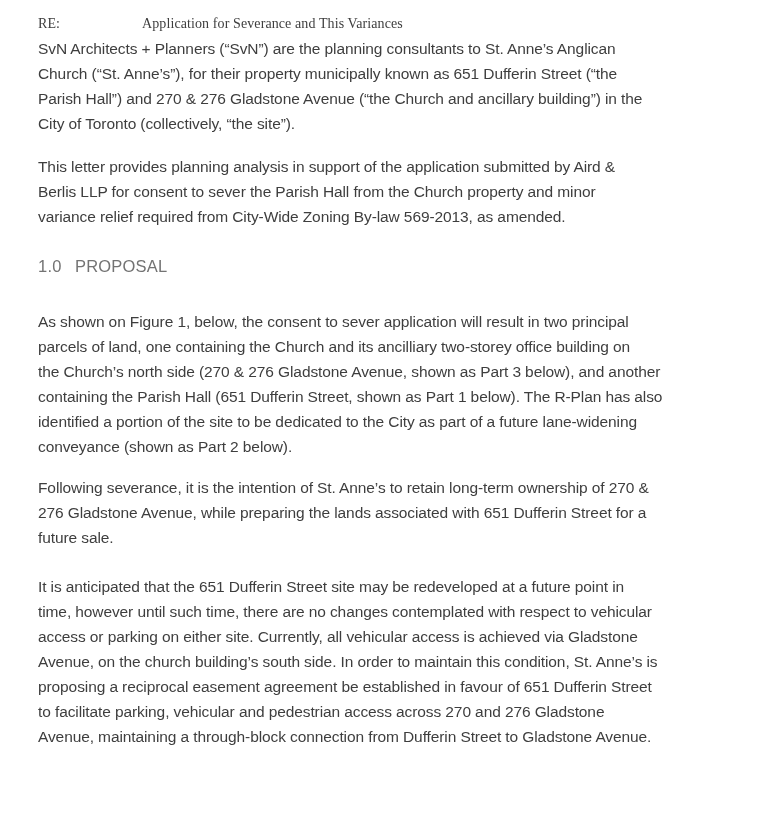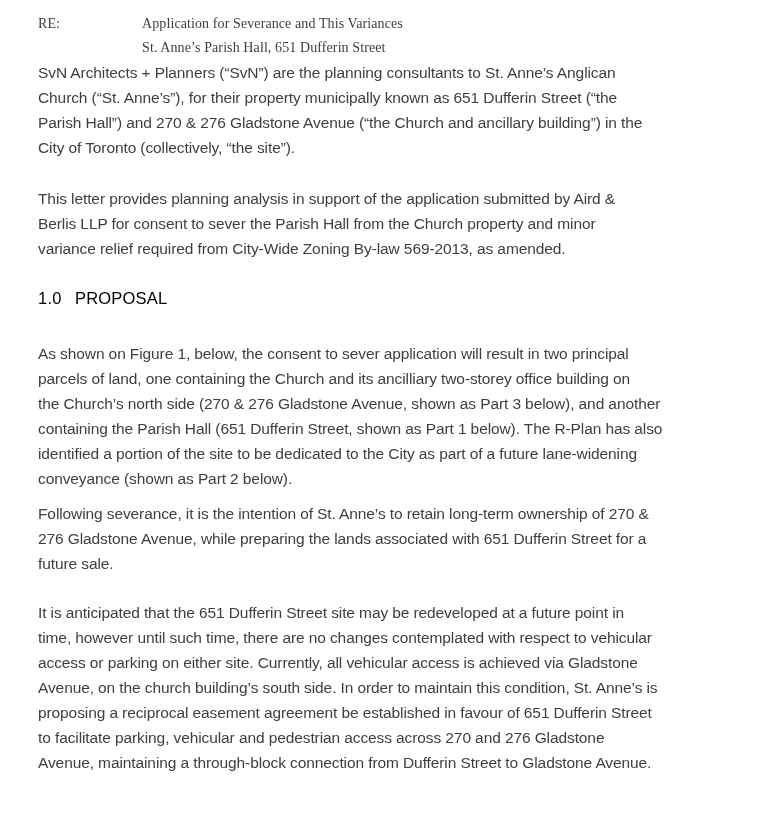--- a/index.html
+++ b/index.html
@@ -33,46 +33,45 @@
   .re-lines { }
   .re-line { }
   
   .para {
     font-size: 15.5px;
     line-height: 25px;
     letter-spacing: -0.1px;
     white-space: pre-line;
   }
   .p-intro        { }
-  .p-purpose      { margin-top: 26px; }
+  .p-purpose      { margin-top: 18px; }
   .section-heading {
     margin-top: 27px;
     font-size: 16.5px;
     line-height: 20px;
     letter-spacing: 0.2px;
-    color: #000000;
+    color: #737373;
   }
   .section-heading .sec-num {
     display: inline-block;
     width: 37px;
   }
   .p-severance    { margin-top: 33px; }
-  .p-ownership    { margin-top: 10px; }
+  .p-ownership    { margin-top: 16px; }
   .p-redevelop    { margin-top: 24px; }
 </style>
 </head>
 <body>
 
 <div class="page">
 
   <div class="re-block">
     <div class="re-label">RE:</div>
     <div class="re-lines">
       <div class="re-line">Application for Severance and This Variances</div>
-      <div class="re-line">St. Anne’s Parish Hall, 651 Dufferin Street</div>
     </div>
   </div>
 
   <div class="para p-intro">SvN Architects + Planners (“SvN”) are the planning consultants to St. Anne’s Anglican
 Church (“St. Anne’s”), for their property municipally known as 651 Dufferin Street (“the
 Parish Hall”) and 270 &amp; 276 Gladstone Avenue (“the Church and ancillary building”) in the
 City of Toronto (collectively, “the site”).</div>
 
   <div class="para p-purpose">This letter provides planning analysis in support of the application submitted by Aird &amp;
 Berlis LLP for consent to sever the Parish Hall from the Church property and minor

